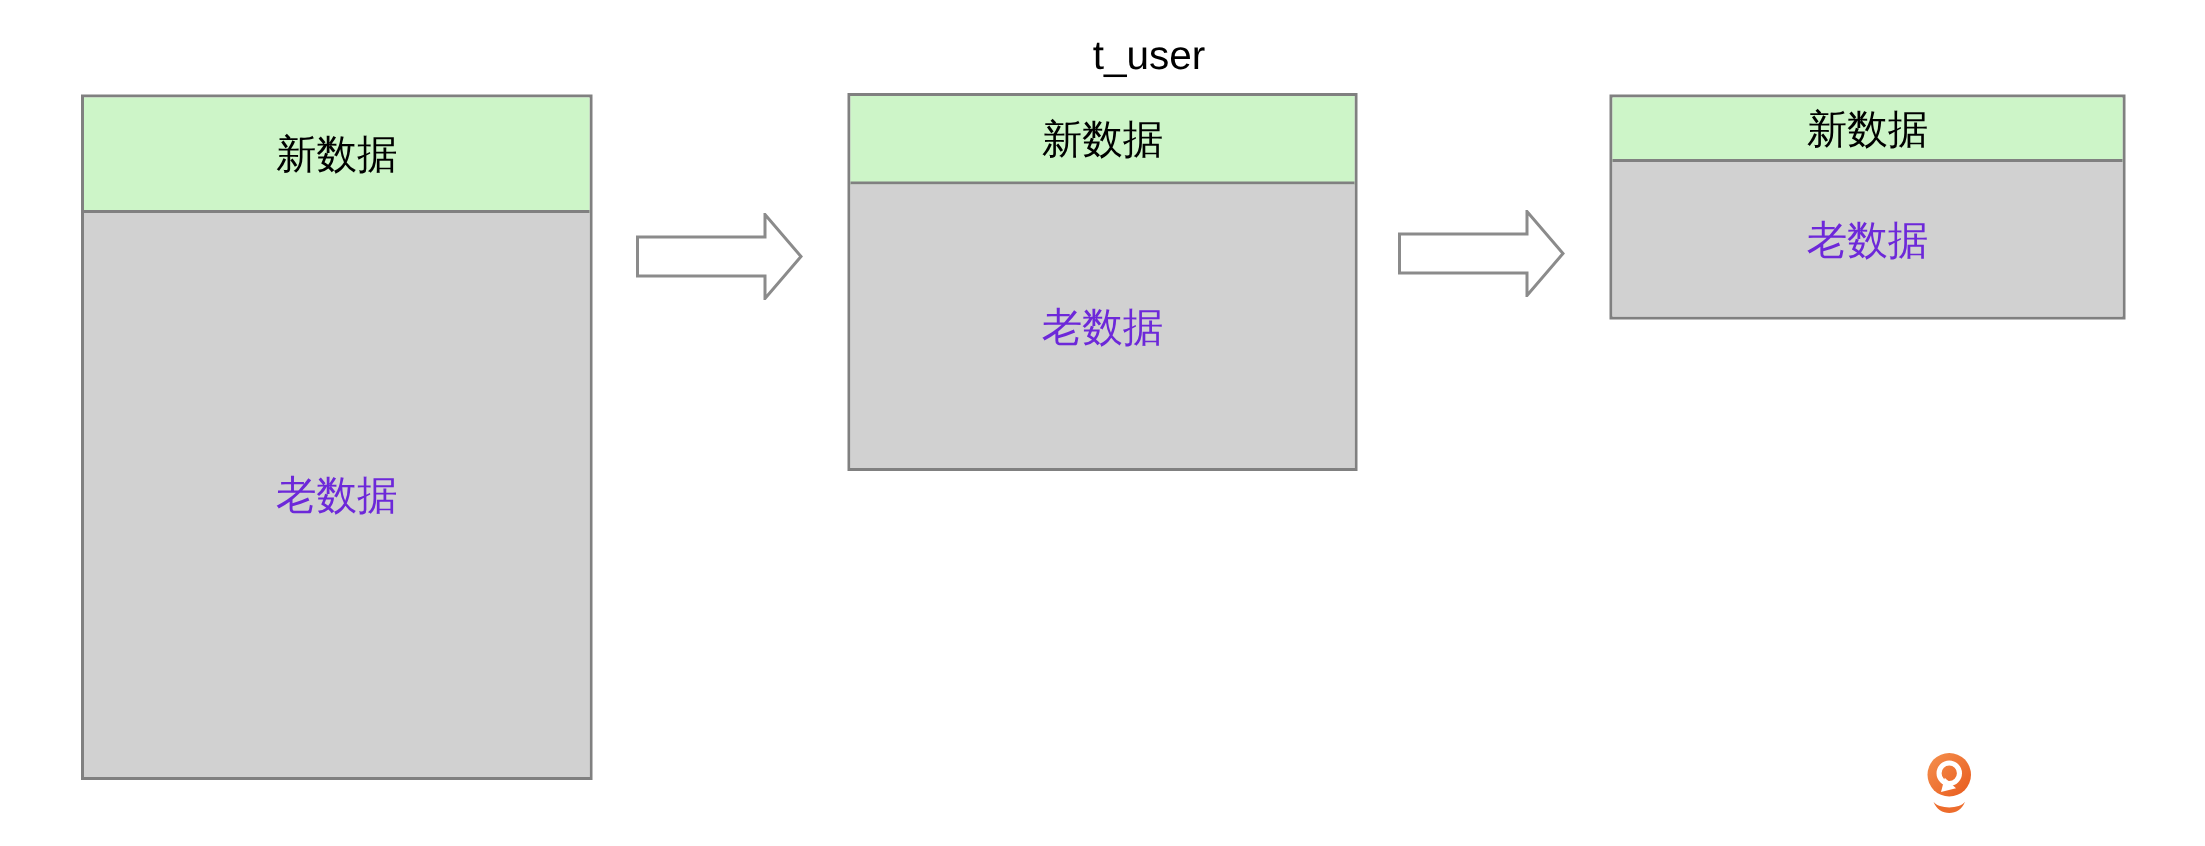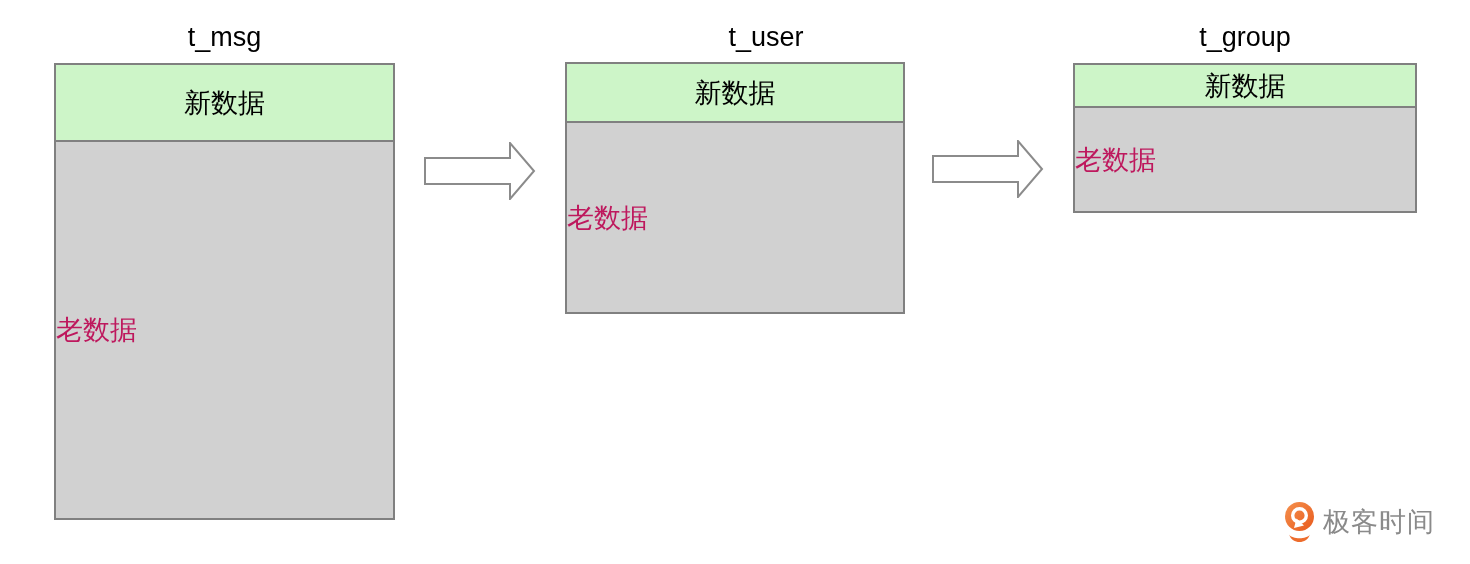--- a/index.html
+++ b/index.html
@@ -31,22 +31,23 @@
     align-items: center;
     justify-content: center;
     font-size: 27px;
     color: #000;
     flex: 0 0 auto;
   }
   .sec-old {
     flex: 1 1 auto;
     display: flex;
     align-items: center;
+    justify-content: center;
     font-size: 27px;
-    color: #be185d;
+    color: #6d28d9;
   }
   
   #t1-title { left: 54px;  top: 20px; width: 341px; }
   #t1-box   { left: 54px;  top: 63px; width: 341px; height: 457px; }
   #t1-box .sec-new { height: 75px; }
   
   #t2-title { left: 596px; top: 20px; width: 340px; }
   #t2-box   { left: 565px; top: 62px; width: 340px; height: 252px; }
   #t2-box .sec-new { height: 57px; }
   
@@ -71,21 +72,20 @@
     color: #8a8a8a;
     letter-spacing: 1px;
     line-height: 40px;
   }
 </style>
 </head>
 <body>
 
 <div class="canvas">
 
-  <div class="tbl-title" id="t1-title">t_msg</div>
   <div class="box" id="t1-box" style="border-color: rgb(128, 128, 128);">
     <div class="sec-new" style="background: rgb(205, 245, 200); border-bottom-color: rgb(128, 128, 128);">
       <span>新数据</span>
     </div>
     <div class="sec-old" style="background: rgb(209, 209, 209);">
       <span>老数据</span>
     </div>
   </div>
 
   <svg class="arrow" id="arrow1" viewBox="0 0 112 58">
@@ -99,21 +99,20 @@
     </div>
     <div class="sec-old" style="background: rgb(209, 209, 209);">
       <span>老数据</span>
     </div>
   </div>
 
   <svg class="arrow" id="arrow2" viewBox="0 0 112 58">
     <polygon points="1,16 86,16 86,1 110,29 86,57 86,42 1,42" stroke-width="2" stroke-linejoin="miter" style="fill: rgb(255, 255, 255); stroke: rgb(139, 139, 139);"></polygon>
   </svg>
 
-  <div class="tbl-title" id="t3-title">t_group</div>
   <div class="box" id="t3-box" style="border-color: rgb(128, 128, 128);">
     <div class="sec-new" style="background: rgb(205, 245, 200); border-bottom-color: rgb(128, 128, 128);">
       <span>新数据</span>
     </div>
     <div class="sec-old" style="background: rgb(209, 209, 209);">
       <span>老数据</span>
     </div>
   </div>
 
   <div class="logo">
@@ -122,16 +121,15 @@
         <linearGradient id="lg-orange" x1="0" y1="0" x2="1" y2="1">
           <stop offset="0" stop-color="#f5914e"></stop>
           <stop offset="1" stop-color="#e85a1d"></stop>
         </linearGradient>
       </defs>
       <circle cx="16.5" cy="15.5" r="14.5" fill="url(#lg-orange)"></circle>
       <circle cx="16.5" cy="14.5" r="6.8" fill="none" stroke="#ffffff" stroke-width="3.4"></circle>
       <polygon points="13.5,17.5 21,24.5 11,27" fill="#ffffff"></polygon>
       <path d="M6,33.5 C9.5,38.5 23.5,38.5 27,33.5 C25,38.8 21,41 16.5,41 C12,41 8,38.8 6,33.5 Z" style="fill: rgb(237, 108, 44);"></path>
     </svg>
-    <span class="logo-text">极客时间</span>
   </div>
 
 </div>
 
 </body></html>

